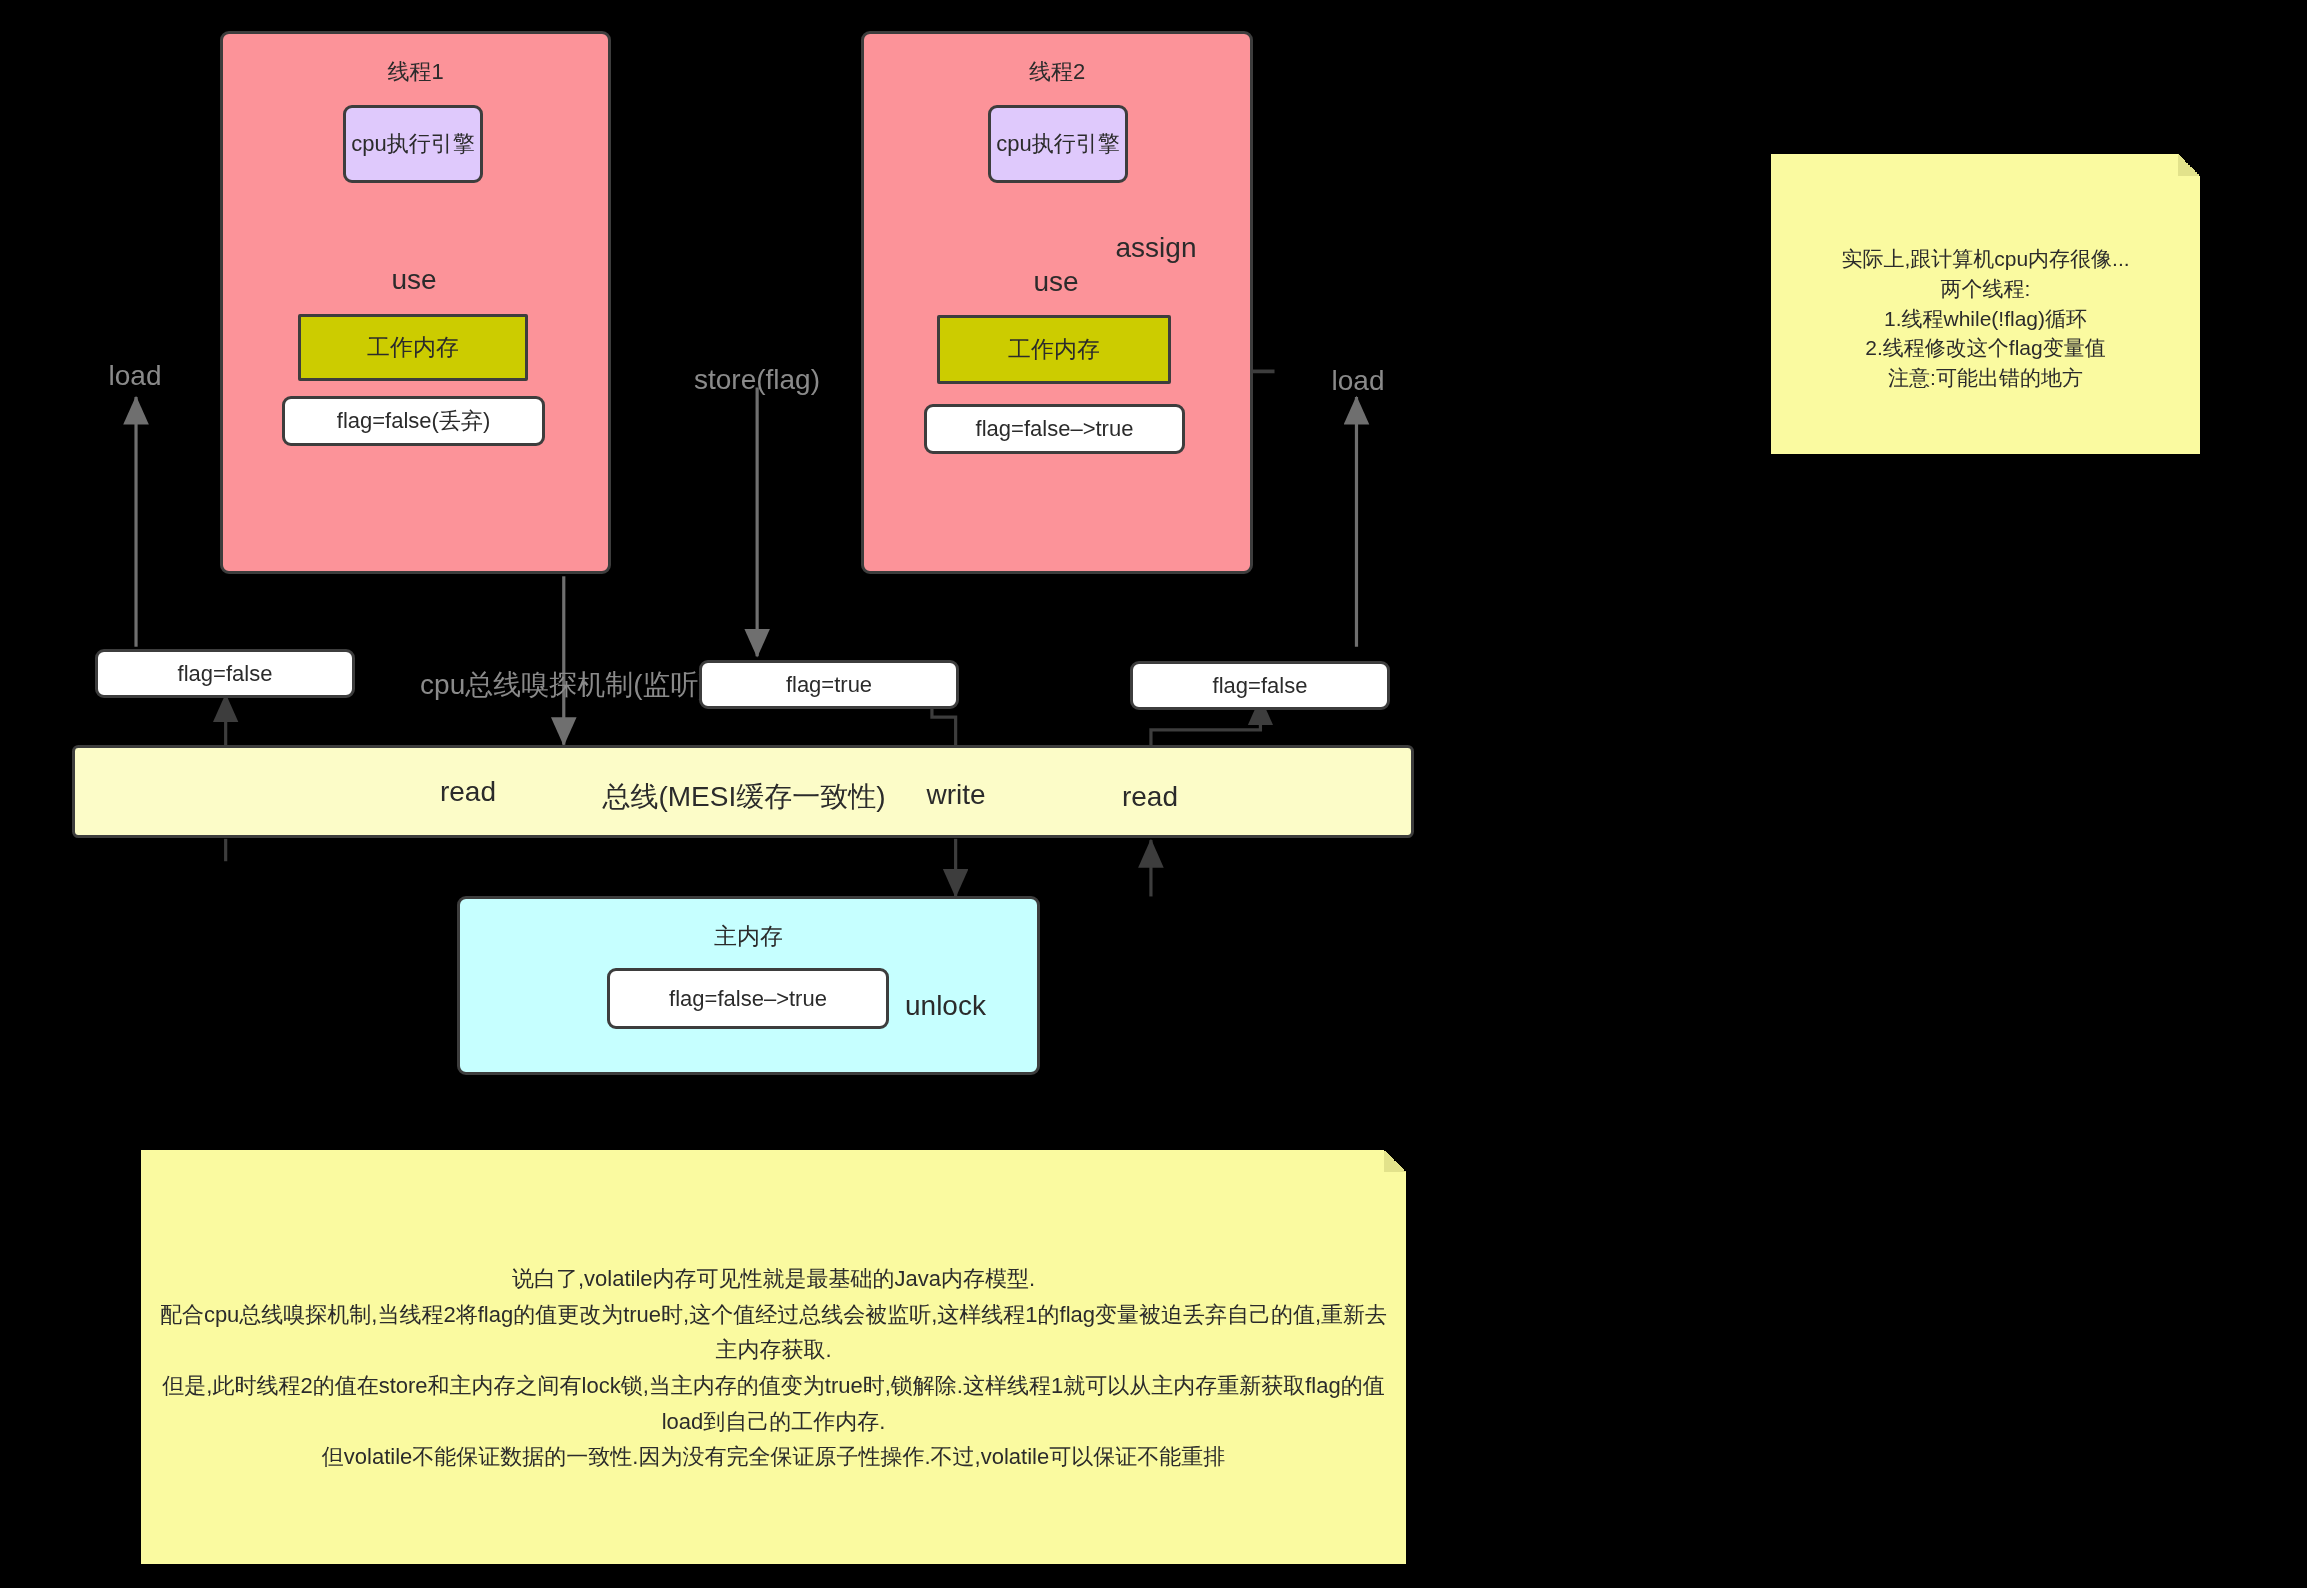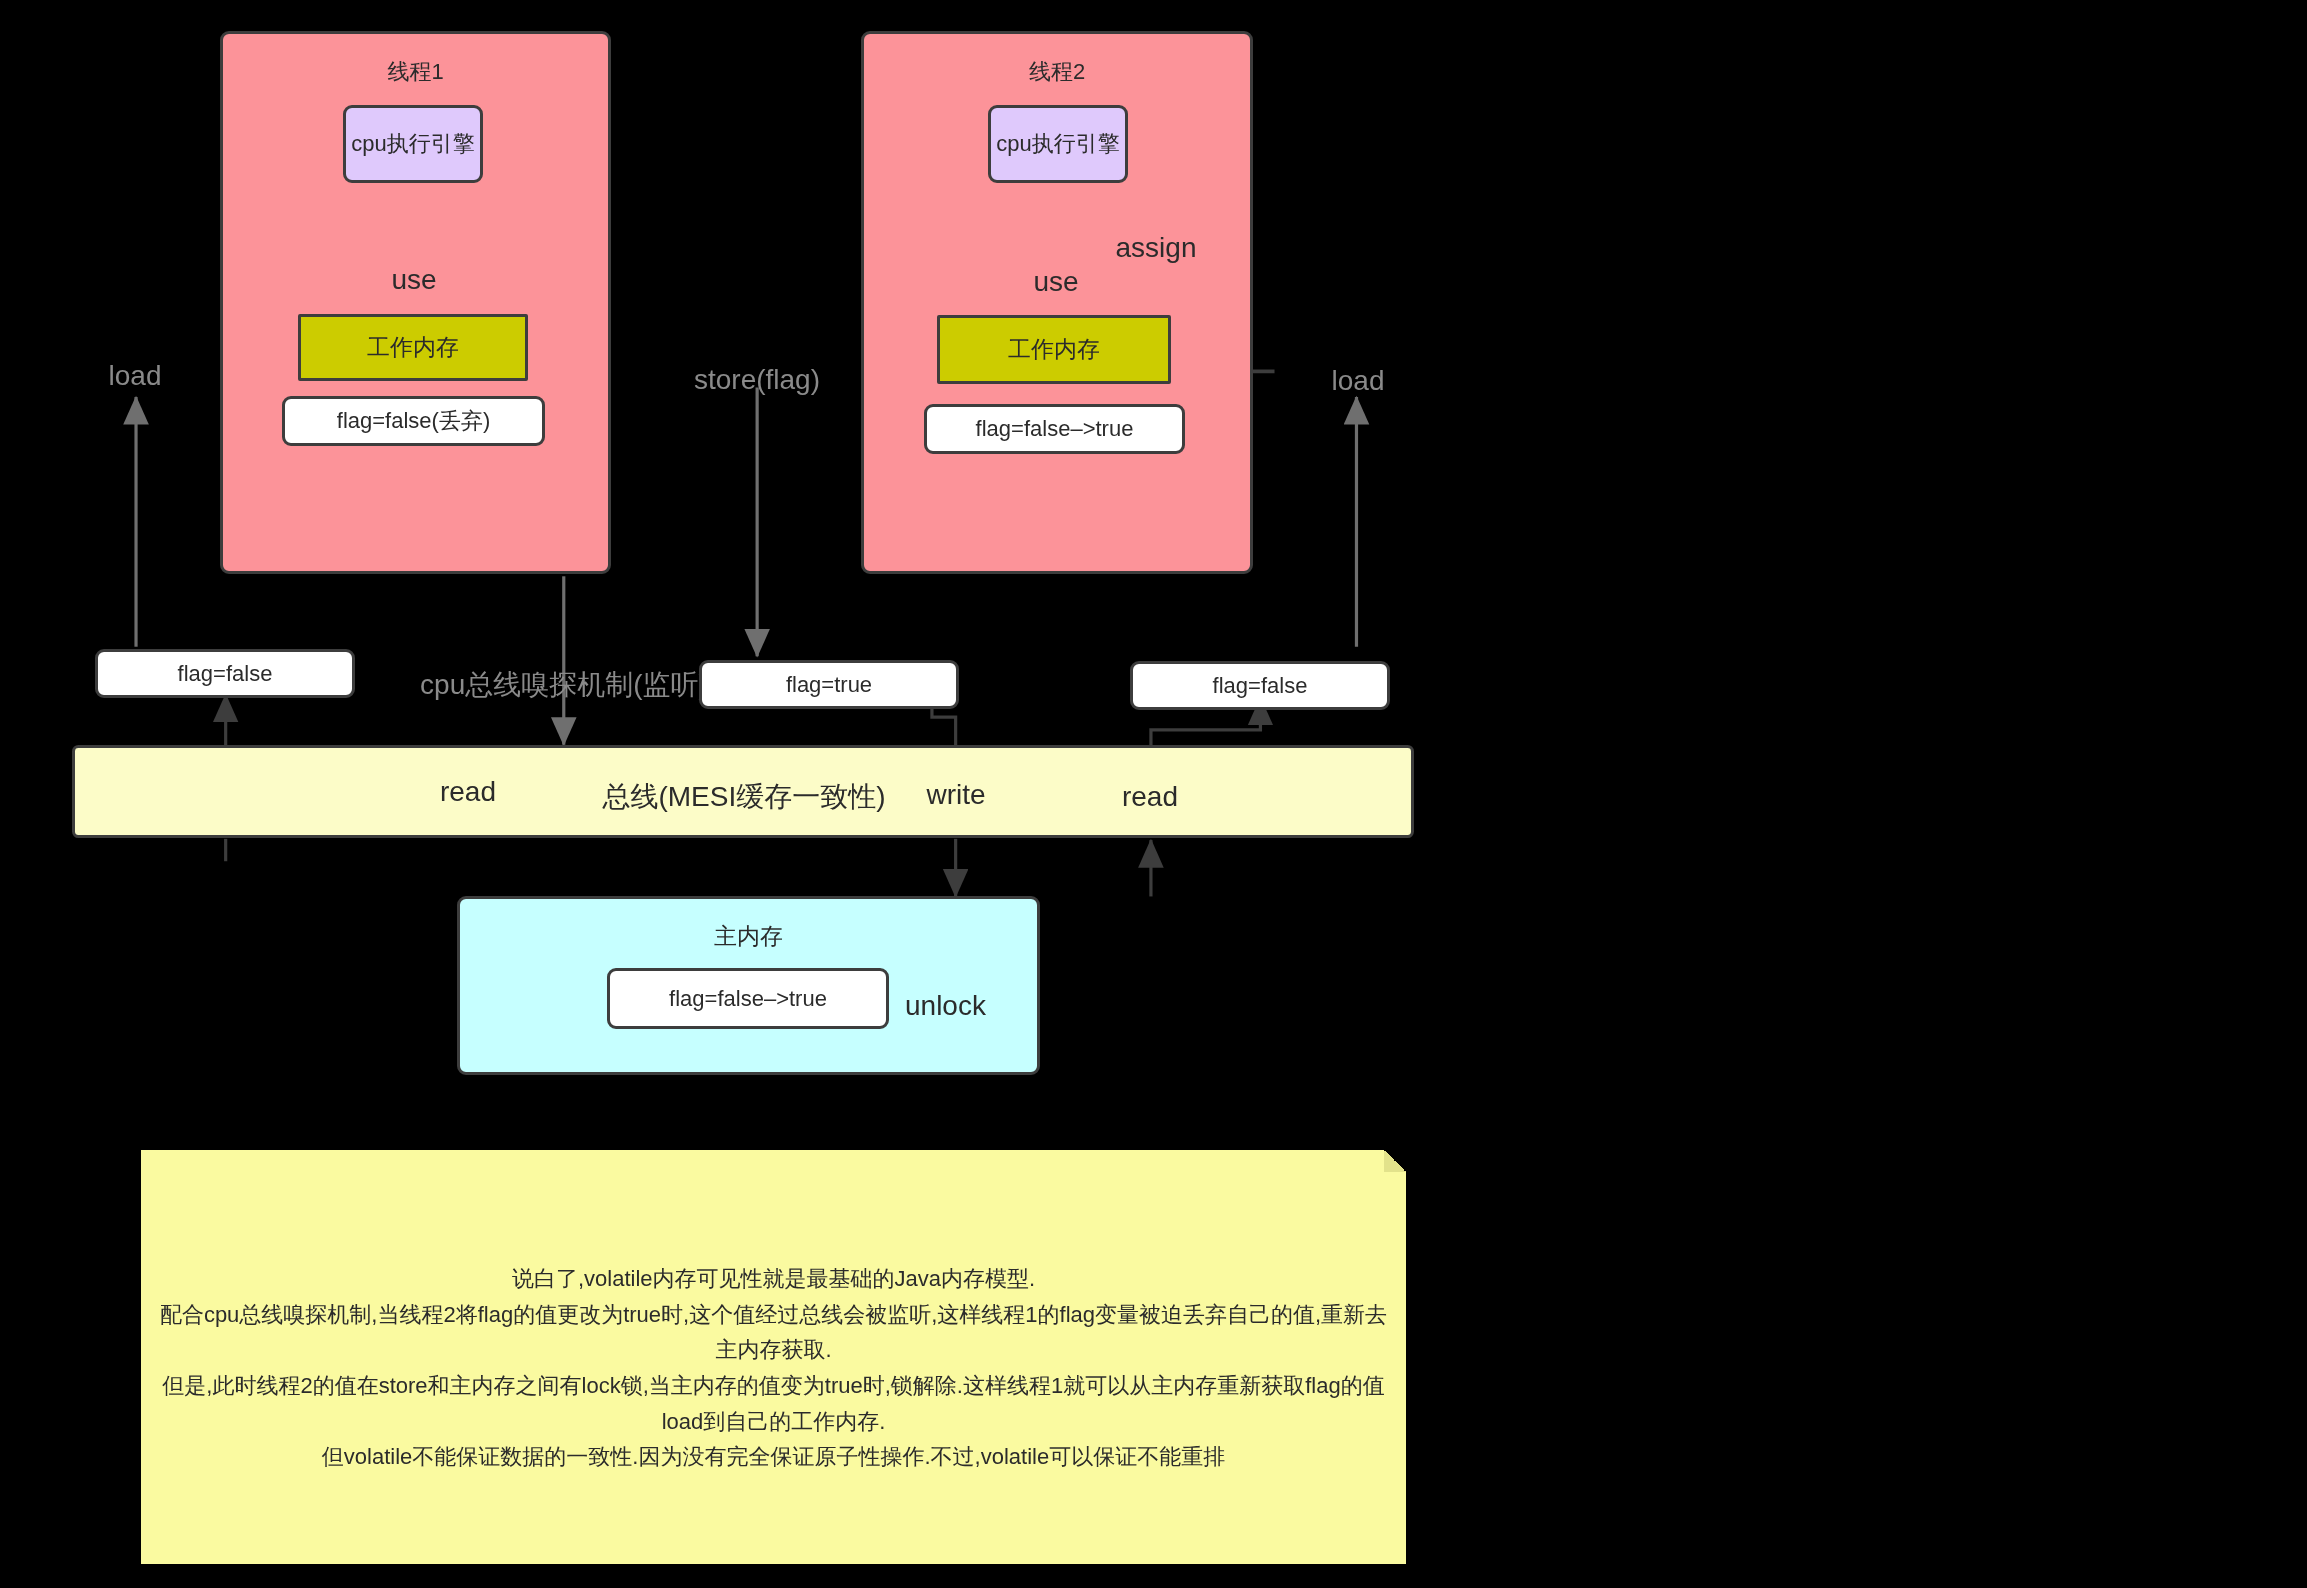--- a/index.html
+++ b/index.html
@@ -152,20 +152,28 @@
   <div class="lbl c" style="left:1150px;top:781px;">read</div>
 
   <div class="mainmem" style="position:absolute;left:457px;top:896px;width:583px;height:179px;">
     <div class="mainmem-title">主内存</div>
   </div>
   <div class="valbox" style="position:absolute;left:607px;top:968px;width:282px;height:61px;">
     <span>flag=false–&gt;true</span>
   </div>
   <div class="lbl" style="left:905px;top:990px;">unlock</div>
 
+  <div class="note" style="left:1771px;top:154px;width:429px;height:300px;">
+    <div class="fold"></div>
+    <div class="note-text" style="top:90px;padding:0 16.7px;">实际上,跟计算机cpu内存很像...
+两个线程:
+1.线程while(!flag)循环
+2.线程修改这个flag变量值
+注意:可能出错的地方</div>
+  </div>
 
   <div class="note" style="left:141px;top:1150px;width:1265px;height:414px;">
     <div class="fold"></div>
     <div class="note-text big" style="top:111px;padding:0 11.5px;">说白了,volatile内存可见性就是最基础的Java内存模型.
 配合cpu总线嗅探机制,当线程2将flag的值更改为true时,这个值经过总线会被监听,这样线程1的flag变量被迫丢弃自己的值,重新去主内存获取.
 但是,此时线程2的值在store和主内存之间有lock锁,当主内存的值变为true时,锁解除.这样线程1就可以从主内存重新获取flag的值load到自己的工作内存.
 但volatile不能保证数据的一致性.因为没有完全保证原子性操作.不过,volatile可以保证不能重排</div>
   </div>
 
 </div>

